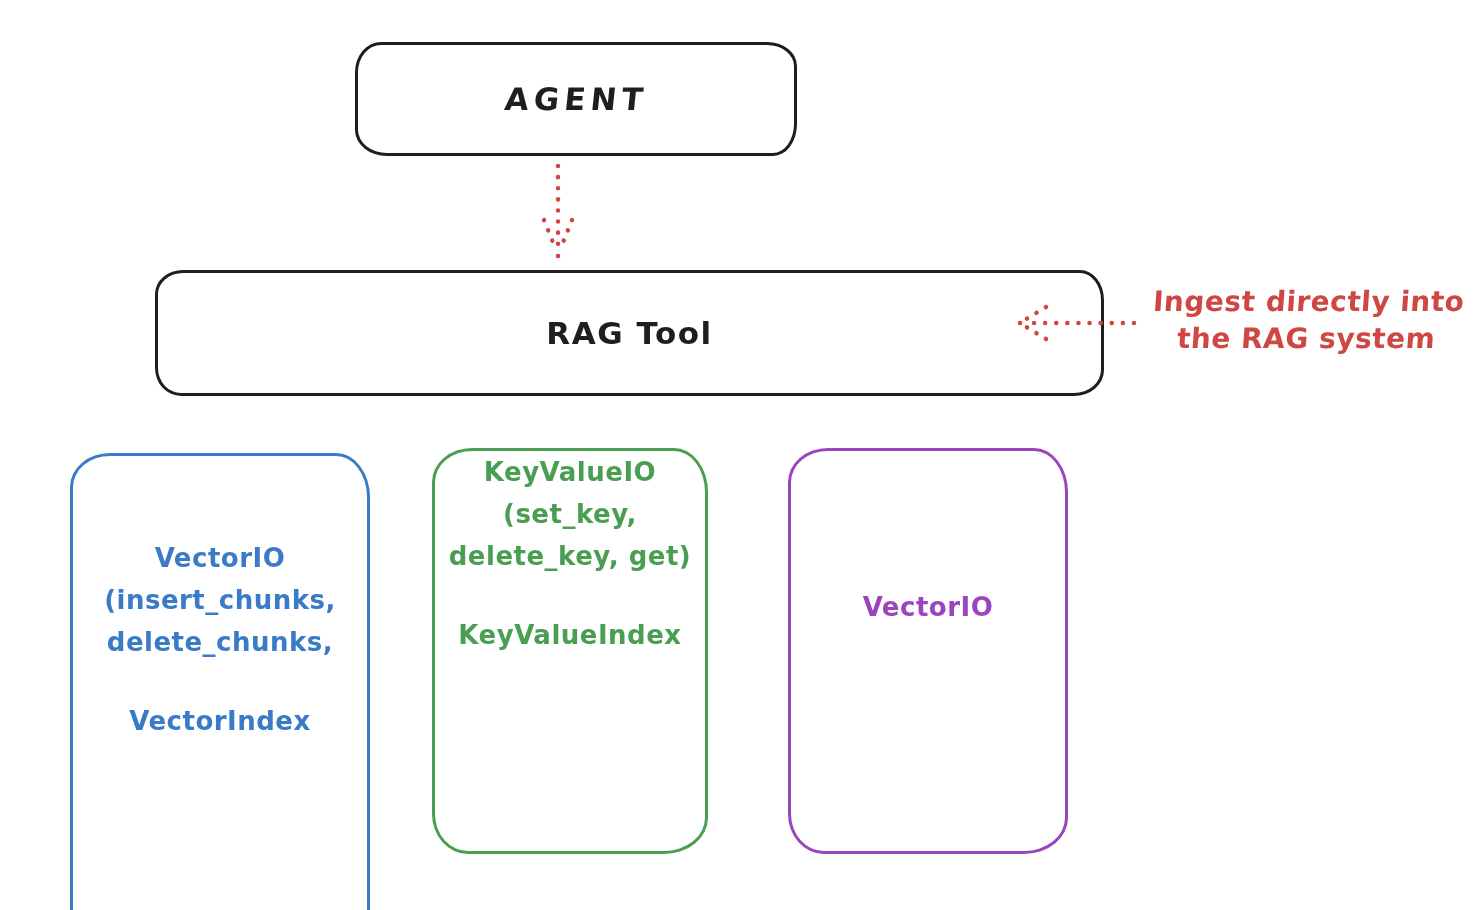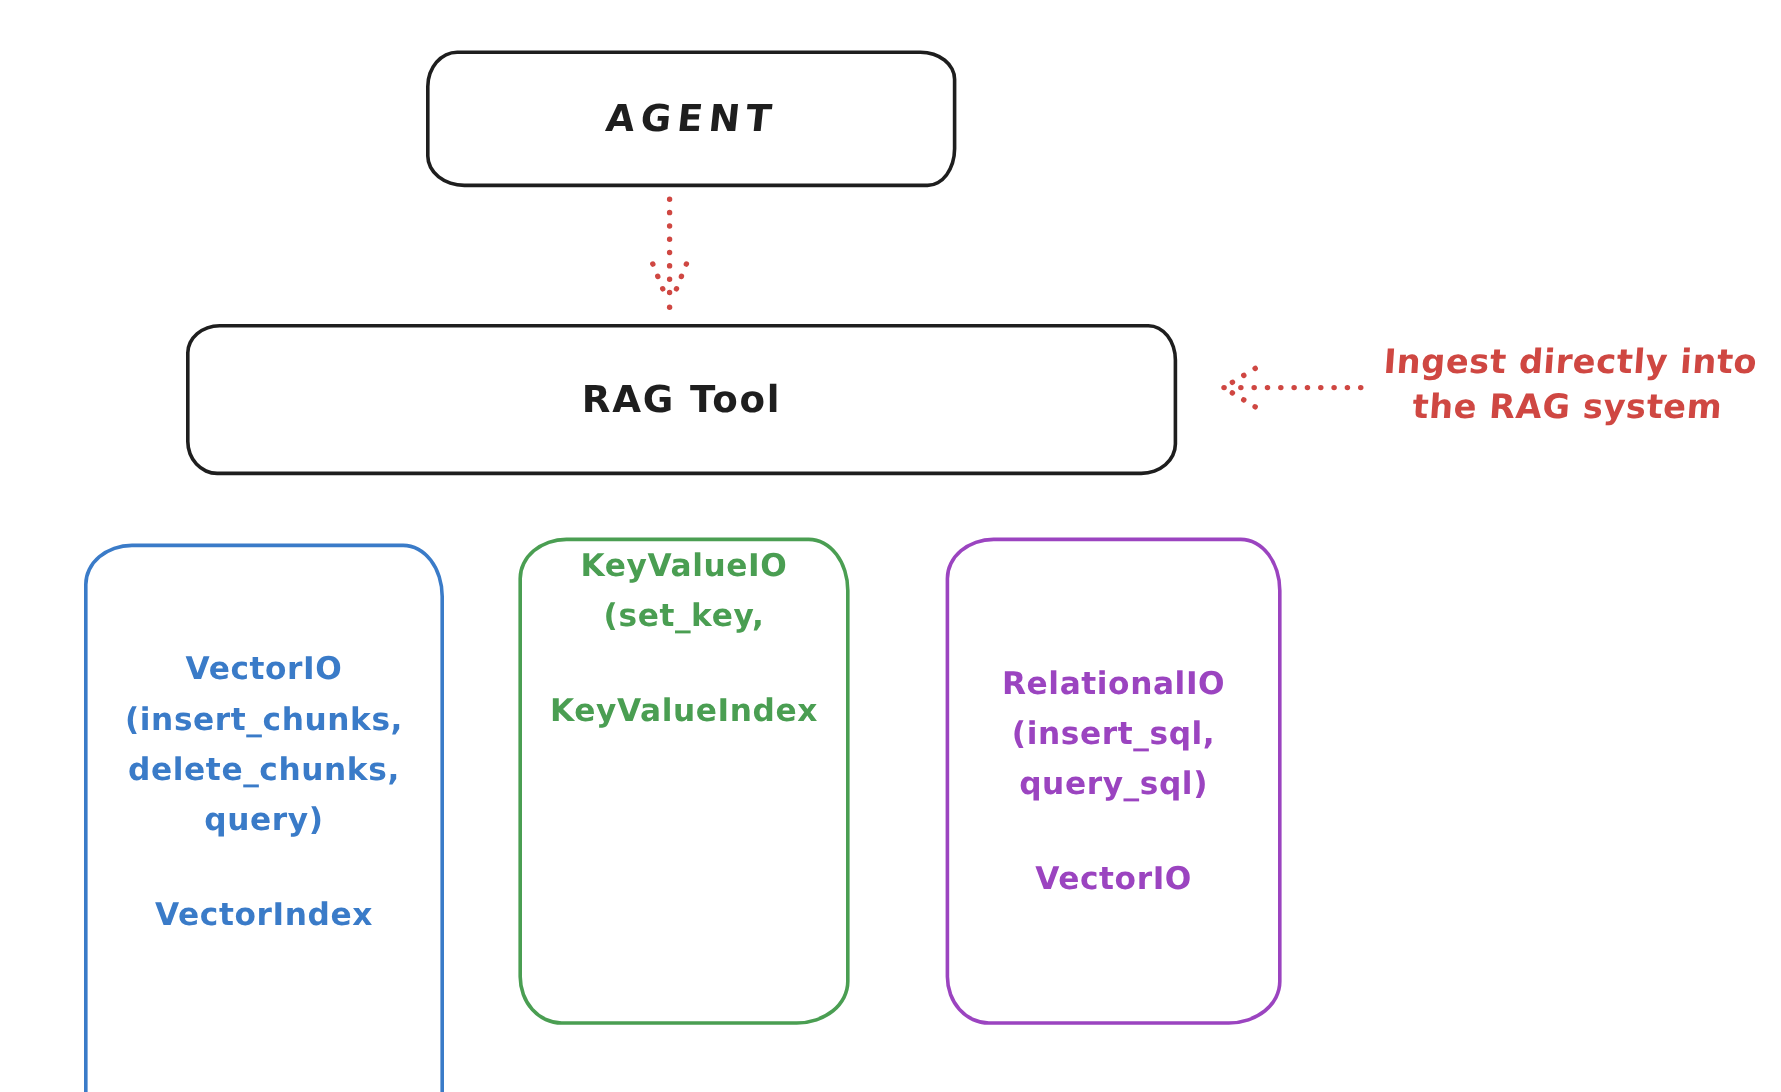--- a/index.html
+++ b/index.html
@@ -32,21 +32,21 @@
   }
   .node-agent .label {
     font-size: 31px;
     font-weight: 700;
     letter-spacing: 5px;
     color: var(--stroke, #1e1e1e);
     transform: skewX(-6deg);
   }
   .node-rag {
     left: 155px; top: 270px;
-    width: 826px; height: 126px;
+    width: 949px; height: 126px;
     border-radius: 28px 24px 30px 26px / 24px 30px 26px 28px;
   }
   .node-rag .label {
     font-size: 31px;
     font-weight: 600;
     letter-spacing: 1.5px;
     color: var(--stroke, #1e1e1e);
   }
   
   .io-box {
@@ -130,35 +130,30 @@
   <div class="annotation">
     <div>Ingest directly into</div>
     <div>the RAG system</div>
   </div>
 
   <div class="io-box io-blue">
     <div class="io-lines">
       <div>VectorIO</div>
       <div>(insert_chunks,</div>
       <div>delete_chunks,</div>
-      <div>query)</div>
     </div>
     <div class="io-index">VectorIndex</div>
   </div>
 
   <div class="io-box io-green">
     <div class="io-lines">
       <div>KeyValueIO</div>
       <div>(set_key,</div>
+      <div>delete_key, get)</div>
     </div>
     <div class="io-index">KeyValueIndex</div>
   </div>
 
   <div class="io-box io-purple">
-    <div class="io-lines">
-      <div>RelationalIO</div>
-      <div>(insert_sql,</div>
-      <div>query_sql)</div>
-    </div>
     <div class="io-index">VectorIO</div>
   </div>
 
 </div>
 
 </body></html>

